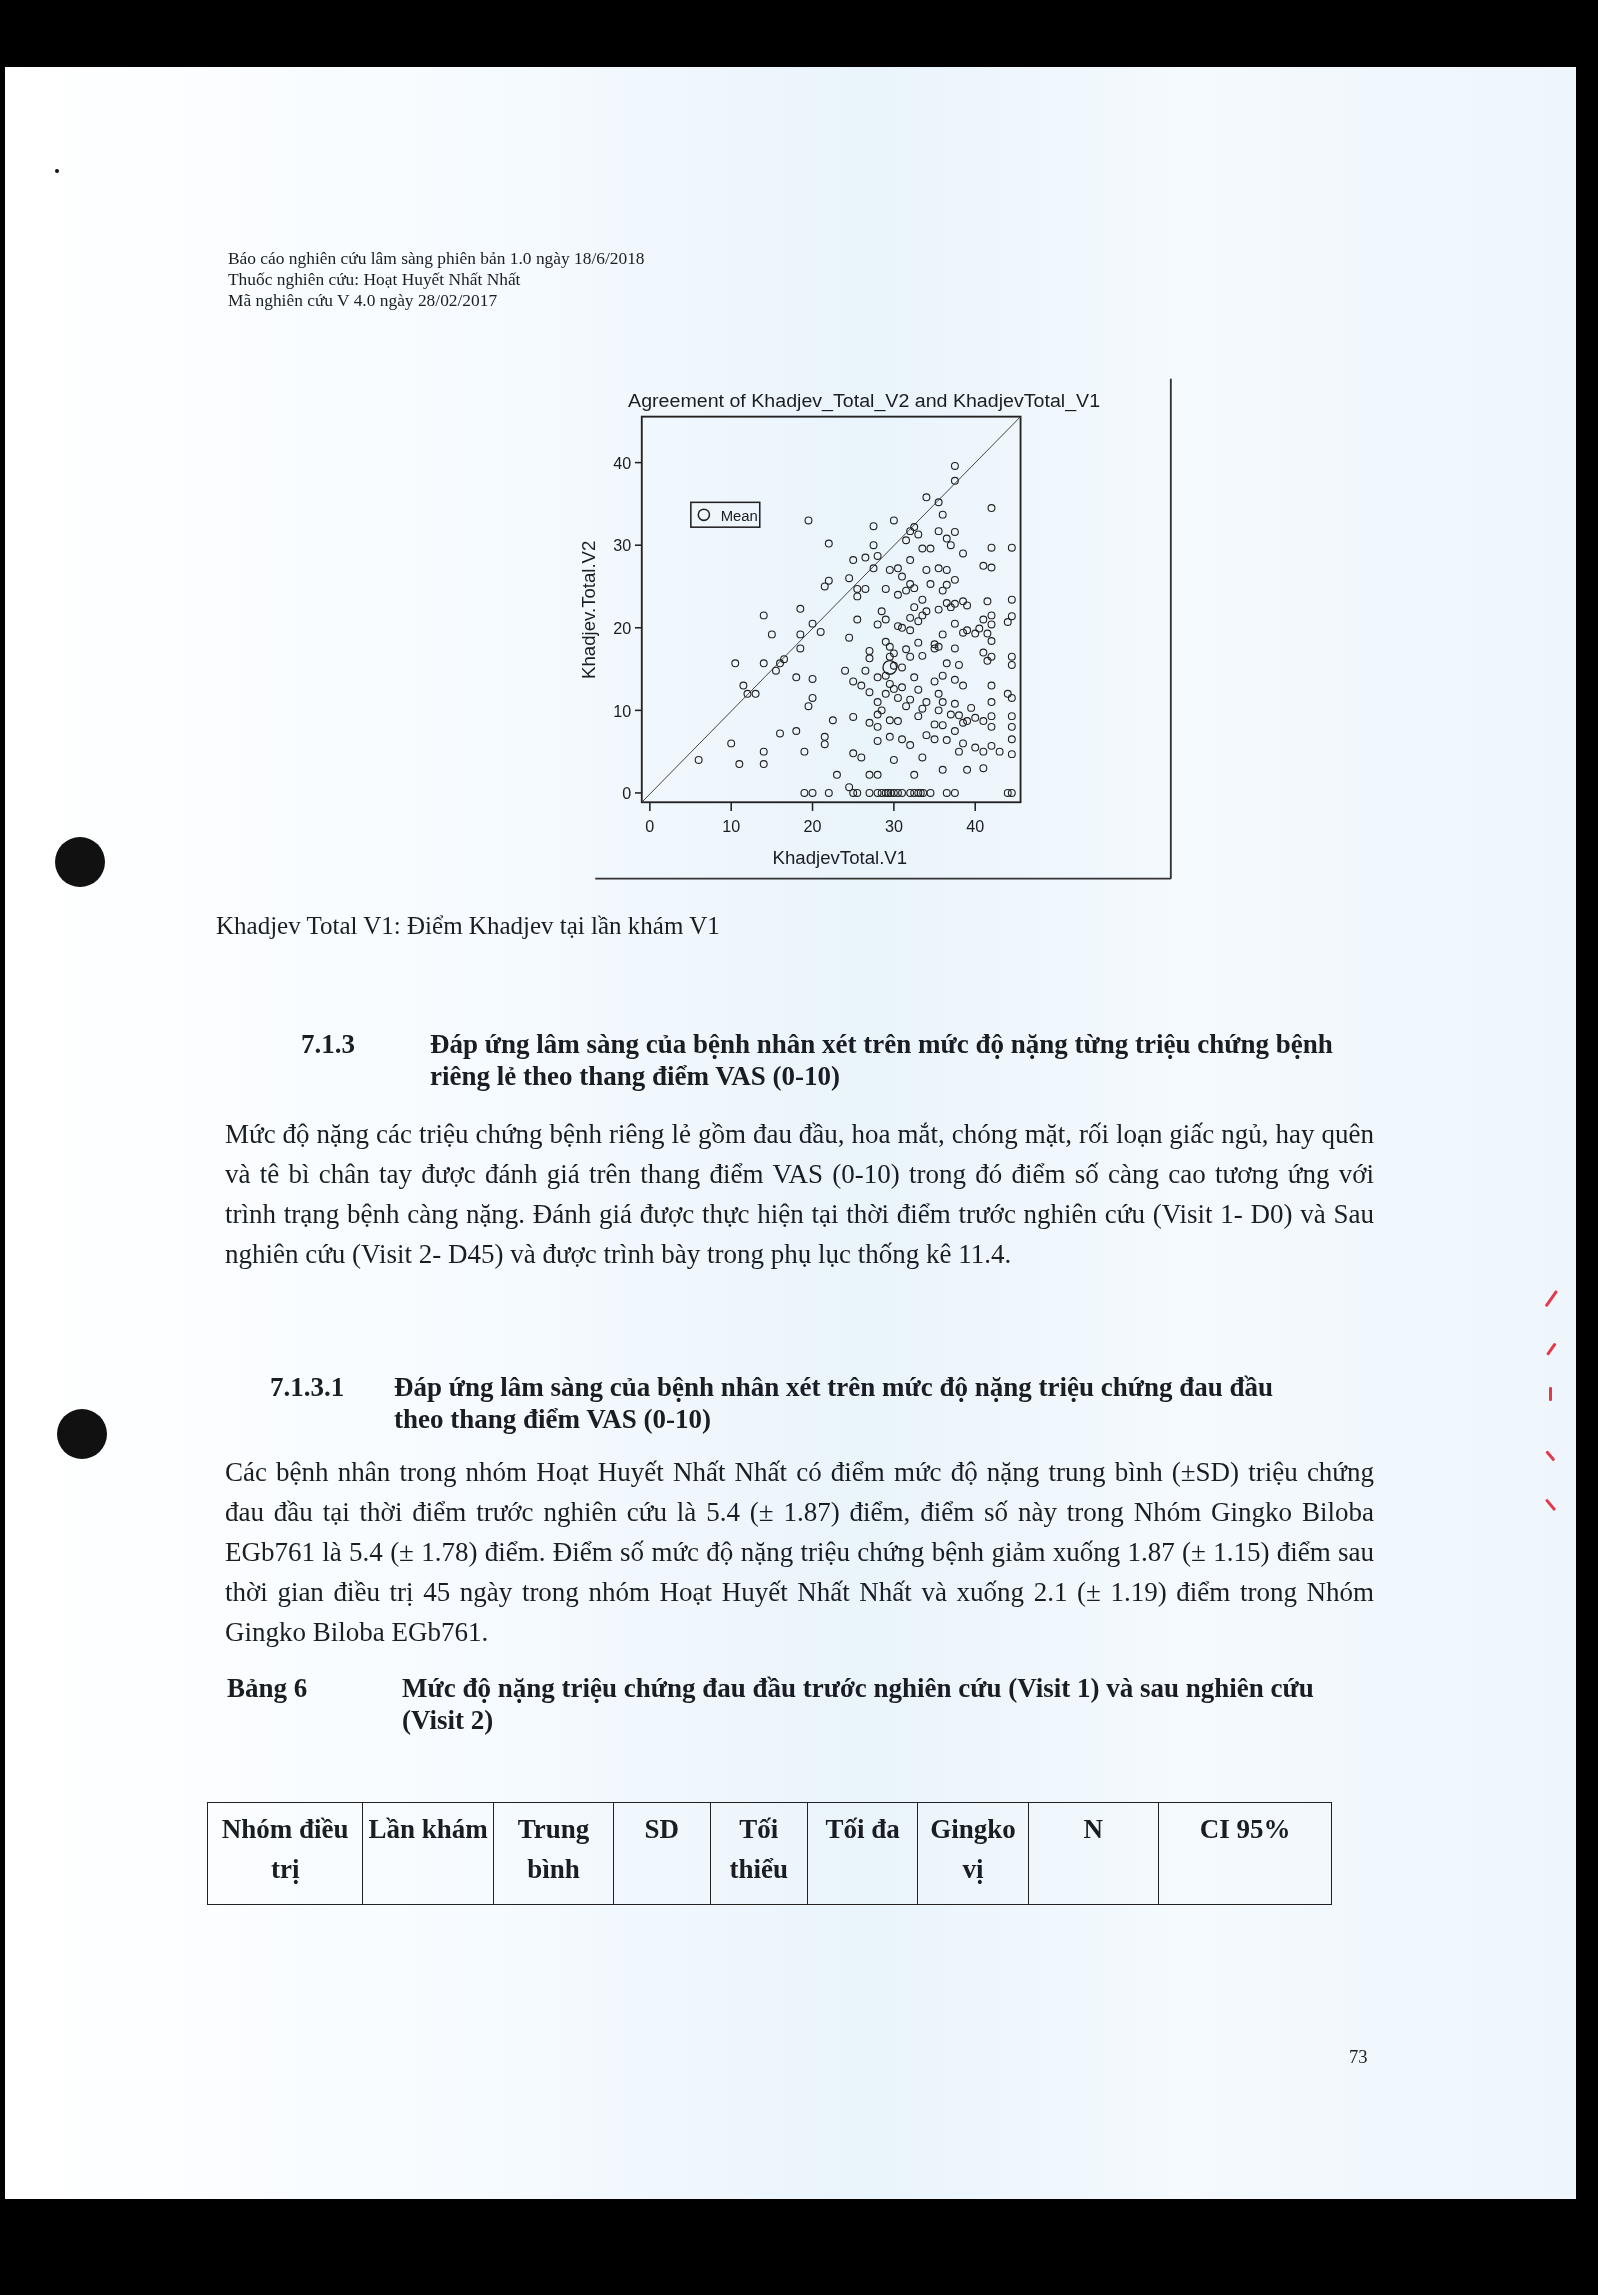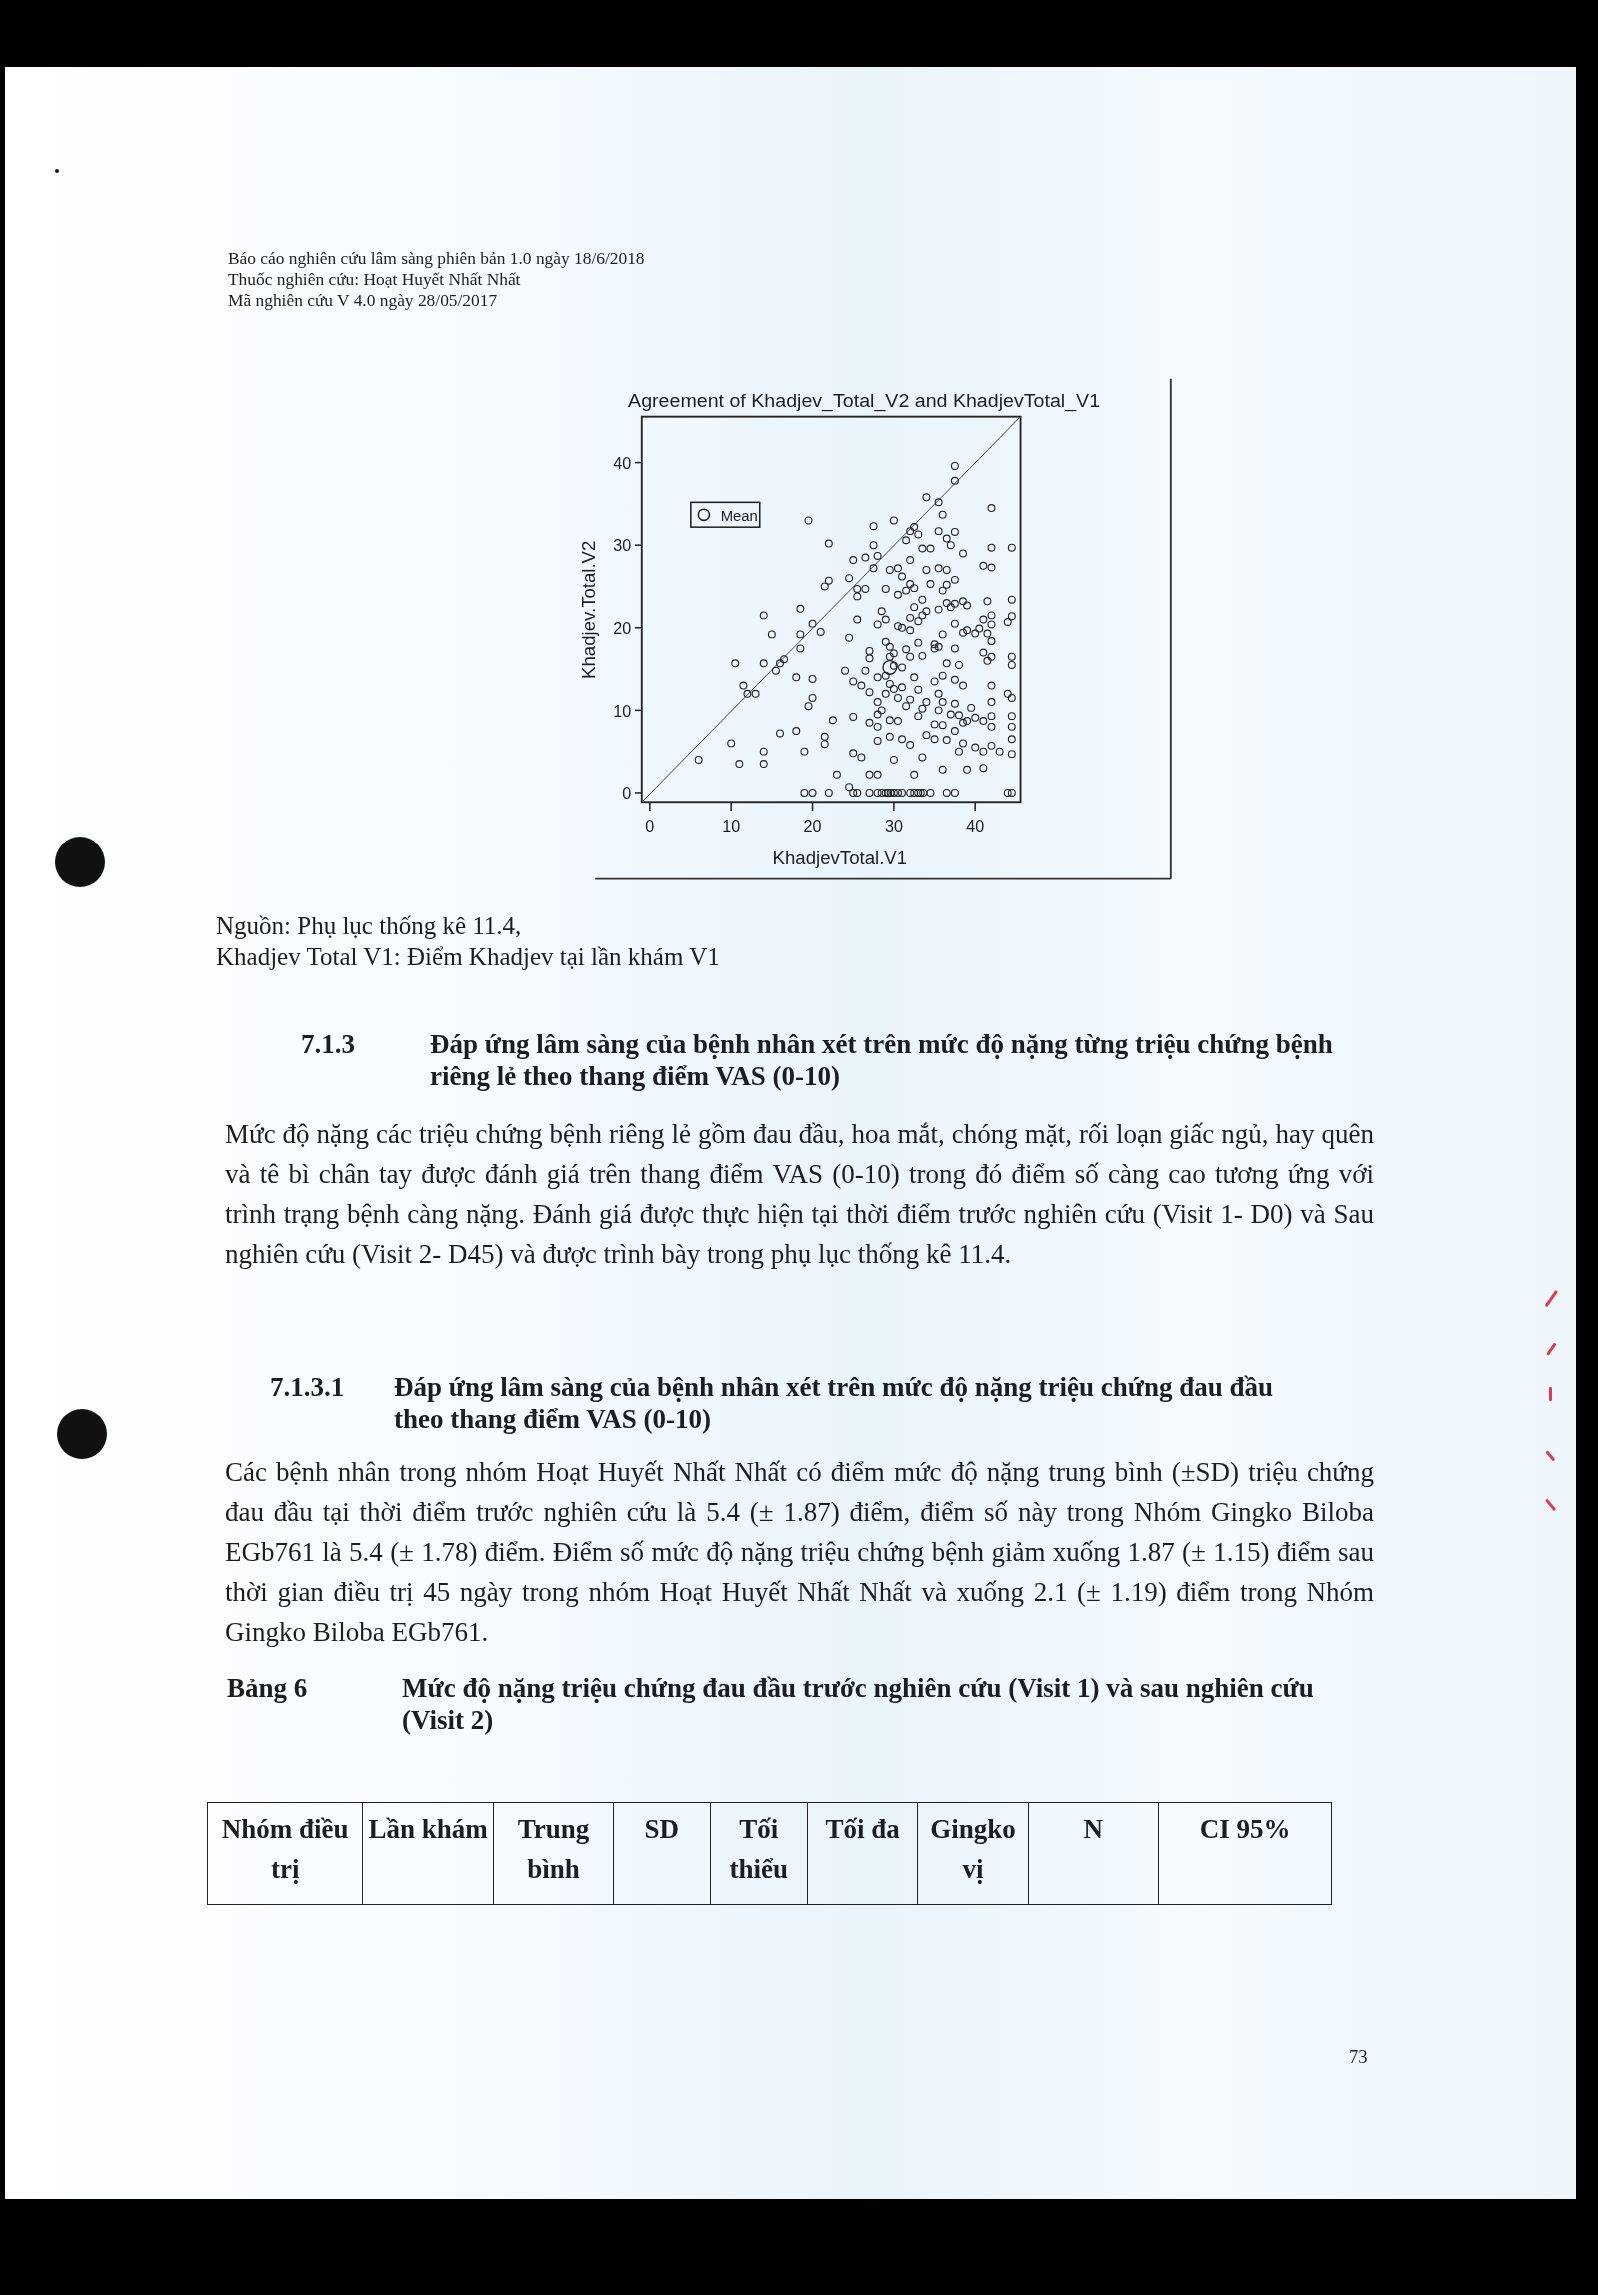--- a/index.html
+++ b/index.html
@@ -42,21 +42,21 @@
 <div class="dot" style="left:57px;top:1409px;width:50px;height:50px;"></div>
 <div class="redmark" style="left:1550px;top:1289px;height:18.6px;transform:rotate(35deg);"></div>
 <div class="redmark" style="left:1550px;top:1342px;height:13.7px;transform:rotate(35deg);"></div>
 <div class="redmark" style="left:1549px;top:1387px;height:13.7px;"></div>
 <div class="redmark" style="left:1549px;top:1450px;height:12.4px;transform:rotate(-40deg);"></div>
 <div class="redmark" style="left:1549px;top:1498px;height:13.7px;transform:rotate(-40deg);"></div>
 
 <div class="hdr serif">
   <div>Báo cáo nghiên cứu lâm sàng phiên bản 1.0 ngày 18/6/2018</div>
   <div>Thuốc nghiên cứu: Hoạt Huyết Nhất Nhất</div>
-  <div>Mã nghiên cứu V 4.0 ngày 28/05/2017</div>
+  <div>Mã nghiên cứu V 4.0 ngày 28/02/2017</div>
 </div>
 
 <svg class="chart" id="chart" viewBox="0 0 2574 3696" xmlns="http://www.w3.org/2000/svg">
   <line x1="1885" y1="610" x2="1885" y2="1415" stroke="#333" stroke-width="3"></line>
   <line x1="958" y1="1415" x2="1885" y2="1415" stroke="#333" stroke-width="3"></line>
   <text x="1391" y="655" text-anchor="middle" font-family="Liberation Sans, DejaVu Sans, sans-serif" font-size="30" fill="#1a1d22" textLength="760" lengthAdjust="spacingAndGlyphs">Agreement of Khadjev_Total_V2 and KhadjevTotal_V1</text>
   <rect x="1033" y="671" width="610" height="621" fill="none" stroke="#222" stroke-width="3"></rect>
   <line x1="1033" y1="1292" x2="1643" y2="671" stroke="#444" stroke-width="1.6"></line>
   <g id="yticks">
       <line x1="1022" x2="1033" y1="1277" y2="1277" stroke="#222" stroke-width="2.5"></line>
@@ -332,21 +332,20 @@
       <circle cx="1497.95" cy="1277" r="5.5" fill="none" stroke="#222" stroke-width="1.8"></circle>
       <circle cx="1524.15" cy="1277" r="5.5" fill="none" stroke="#222" stroke-width="1.8"></circle>
       <circle cx="1537.25" cy="1277" r="5.5" fill="none" stroke="#222" stroke-width="1.8"></circle>
       <circle cx="1622.4" cy="1277" r="5.5" fill="none" stroke="#222" stroke-width="1.8"></circle>
       <circle cx="1628.9499999999998" cy="1277" r="5.5" fill="none" stroke="#222" stroke-width="1.8"></circle>
       <circle cx="1432.45" cy="1074.84" r="11" fill="none" stroke="#222" stroke-width="2.2"></circle>
     </g>
 </svg>
 
 <div class="caption serif">
-  <div>Nguồn: Phụ lục thống kê 11.4,</div>
   <div>Khadjev Total V1: Điểm Khadjev tại lần khám V1</div>
 </div>
 
 <div class="h3 serif">
   <span class="num">7.1.3</span>
   <span class="txt">Đáp ứng lâm sàng của bệnh nhân xét trên mức độ nặng từng triệu chứng bệnh riêng lẻ theo thang điểm VAS (0-10)</span>
 </div>
 <div class="para p1 serif">Mức độ nặng các triệu chứng bệnh riêng lẻ gồm đau đầu, hoa mắt, chóng mặt, rối loạn giấc ngủ, hay quên và tê bì chân tay được đánh giá trên thang điểm VAS (0-10) trong đó điểm số càng cao tương ứng với trình trạng bệnh càng nặng. Đánh giá được thực hiện tại thời điểm trước nghiên cứu (Visit 1- D0) và Sau nghiên cứu (Visit 2- D45) và được trình bày trong phụ lục thống kê 11.4.</div>
 
 <div class="h4 serif">

